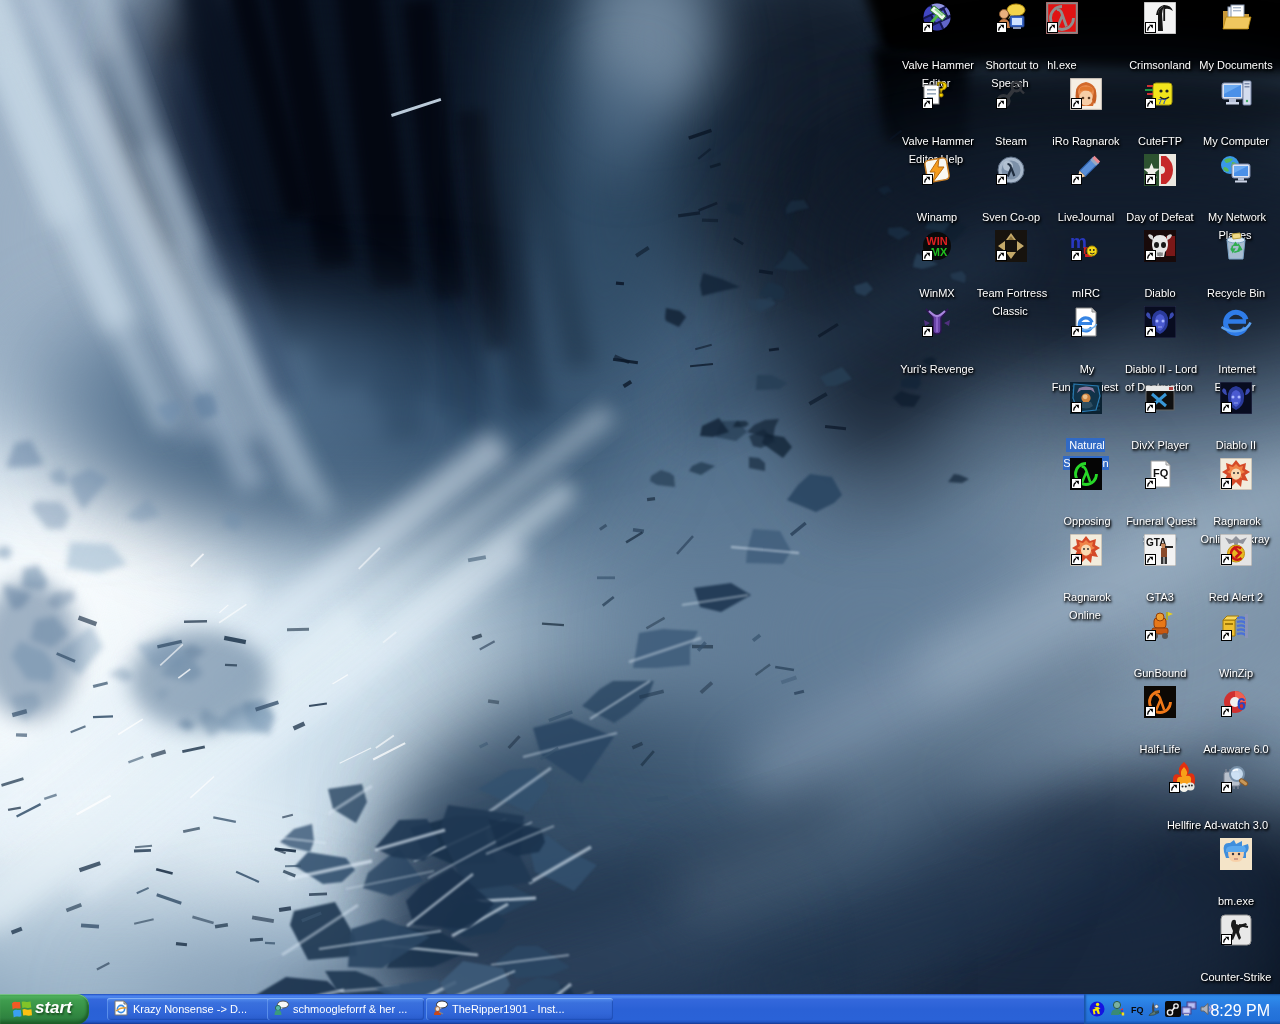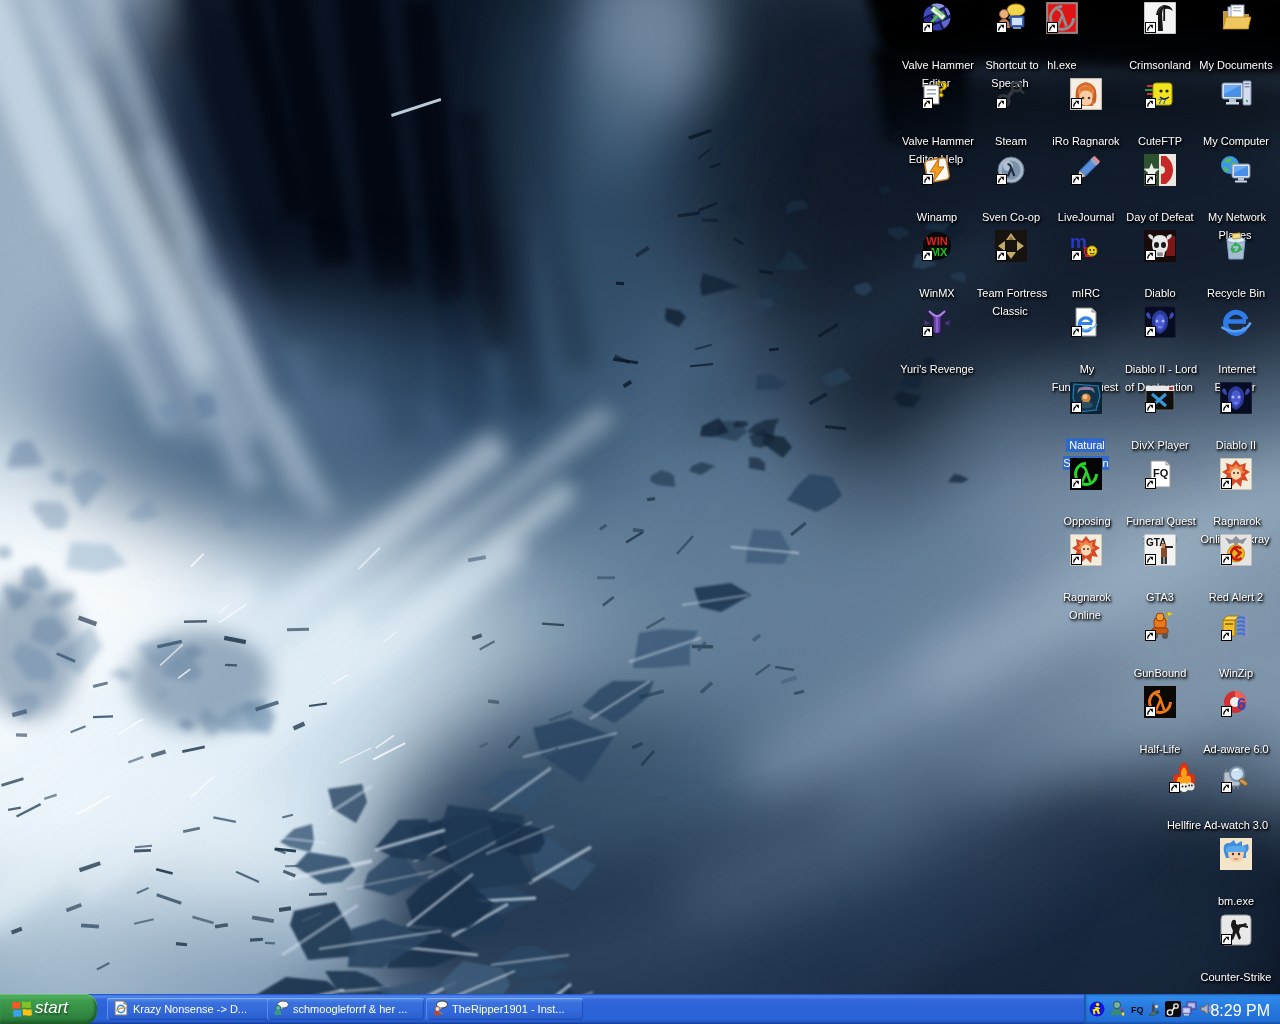--- a/index.html
+++ b/index.html
@@ -4,23 +4,23 @@
 html,body{width:1280px;height:1024px;overflow:hidden;font-family:"Liberation Sans",sans-serif;background:#000}
 #scr{position:relative;width:1280px;height:1024px;overflow:hidden}
 .wall{position:absolute;top:0;left:0}
 .cell{position:absolute;width:80px;text-align:center}
 .ic{display:block;margin:0 auto}
 .lb{margin-top:22px;font-size:11px;line-height:18px;color:#fff}
 .lb span{text-shadow:1px 1px 2px #000,1px 2px 3px #000;padding:0 2px}
 .lb.sel span{background:#316ac5;text-shadow:none;box-shadow:0 0 0 1px #316ac5}
 #taskbar{position:absolute;left:0;bottom:0;width:1280px;height:30px;
  background:linear-gradient(to bottom,#1d4bb8 0,#3d71e2 4%,#4e87ee 9%,#3468dc 18%,#2a61d6 52%,#2a62d7 85%,#2257c8 92%,#1b47ad 97%,#15378a 100%)}
-#start{position:absolute;left:0;top:0;width:97px;height:30px;border-radius:0 12px 12px 0;
+#start{position:absolute;left:0;top:0;width:89px;height:30px;border-radius:0 12px 12px 0;
  background:linear-gradient(to bottom,#379548 0,#4daf5c 9%,#3f9c4e 22%,#358e44 55%,#2f8340 78%,#256f34 95%,#1d5f2a 100%);
- box-shadow:inset 0 1px 1px #7cc789,inset -2px -2px 3px #1c5c28;color:#fff;font-size:17px;font-weight:normal;font-style:italic}
+ box-shadow:inset 0 1px 1px #7cc789,inset -2px -2px 3px #1c5c28;color:#fff;font-size:17px;font-weight:bold;font-style:italic}
 #start .txt{position:absolute;left:35px;top:4px;text-shadow:1px 2px 2px #1a4f22}
 #start svg{position:absolute;left:11px;top:6px}
 .tbtn{position:absolute;top:4px;height:22px;border-radius:3px;
  background:linear-gradient(to bottom,#68a0f4 0,#4a83e8 8%,#3a70dd 22%,#3166d8 70%,#2c5fcf 90%,#2455c4 100%);
  box-shadow:inset 0 1px 0 #86b2f6,inset 1px 0 0 #5a8eea,inset -1px -1px 1px #2050b8;
  color:#fff;font-size:11px;line-height:22px;white-space:nowrap;overflow:hidden}
 .tbtn svg{vertical-align:-3px;margin:0 4px 0 6px}
 #tray{position:absolute;right:0;top:0;width:196px;height:30px;
  background:linear-gradient(to bottom,#1d62c2 0,#2f87e4 6%,#2e89ea 14%,#2777dd 50%,#2270d8 88%,#1b5ec0 95%,#154e9e 100%);
  box-shadow:inset 2px 0 2px #1a55a8}
@@ -961,21 +961,21 @@
           <path d="M11 1 L11 4 L14 4 Z" fill="#ccc" stroke="#777"></path>
           <circle cx="8" cy="9" r="3.6" fill="none" stroke="#3a8ee8" stroke-width="1.6"></circle>
           <path d="M3 11 Q8 7 13.5 8" stroke="#e8a030" stroke-width="1.4" fill="none"></path>
         </svg>Krazy Nonsense -&gt; D...</div>
 <div class="tbtn" style="left:267px;width:157px"><svg width="16" height="16" viewBox="0 0 16 16">
           <ellipse cx="10" cy="4.5" rx="5.5" ry="3.5" fill="#f8f8f8" stroke="#555"></ellipse>
           <path d="M7 7 L5 10 L10 8 Z" fill="#f8f8f8"></path>
           <circle cx="5" cy="8" r="2.6" fill="#58b8a8" stroke="#2a6a5a"></circle>
           <path d="M1.5 15 Q1.5 10 5 10 Q8.5 10 8.5 15 Z" fill="#3a9a80"></path>
         </svg>schmoogleforrf &amp; her ...</div>
-<div class="tbtn" style="left:426px;width:157px"><svg width="16" height="16" viewBox="0 0 16 16">
+<div class="tbtn" style="left:426px;width:187px"><svg width="16" height="16" viewBox="0 0 16 16">
           <ellipse cx="10" cy="4.5" rx="5.5" ry="3.5" fill="#fff" stroke="#333"></ellipse>
           <path d="M7 7 L5 10 L10 8 Z" fill="#fff"></path>
           <circle cx="5.5" cy="9" r="2.4" fill="#f0e0d0" stroke="#a06a40"></circle>
           <path d="M2 15 Q2 11 5.5 11 Q9 11 9 15 Z" fill="#c84818"></path>
           <path d="M7 12 L11 14" stroke="#888" stroke-width="1.2"></path>
         </svg>TheRipper1901 - Inst...</div>
 <div id="tray">
         <svg style="left:5px" width="16" height="16" viewBox="0 0 16 16">
           <circle cx="8" cy="8" r="7.5" fill="#1414e0"></circle>
           <circle cx="8.6" cy="3.4" r="1.7" fill="#f8e800"></circle>

